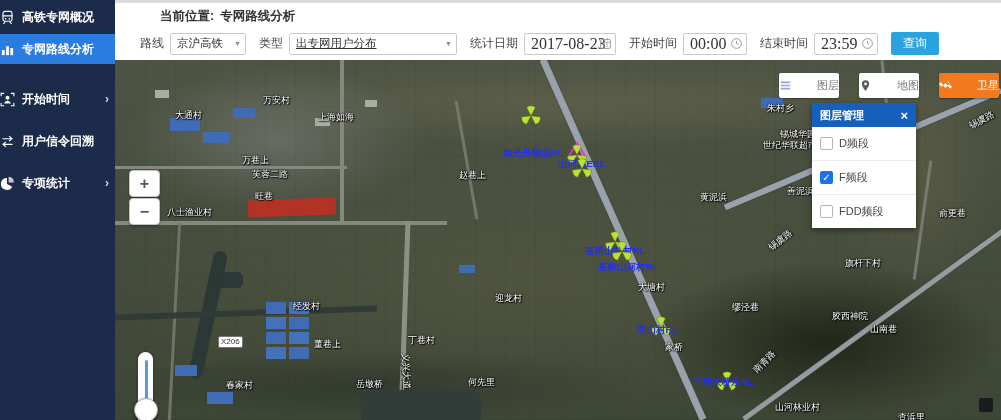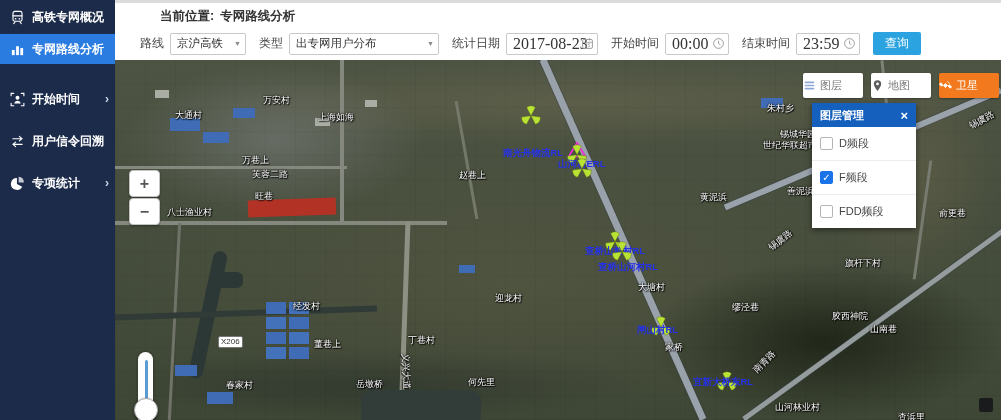--- a/index.html
+++ b/index.html
@@ -1,21 +1,21 @@
 <!DOCTYPE html>
 <html style="--sidebar-bg: #1c2b4a; --sidebar-active: #2b7ce0; --accent: #2aa3e0; --panel-header: #1660bd; --satellite-orange: #f2791d; --marker-green: #b8e332; --mlabel-blue: #2531e8; --highlight-pink: #f22bd6; --checked: #1a73e8;"><head>
 <meta charset="utf-8">
 <style>
   html,body{margin:0;padding:0;}
   body{width:1001px;height:420px;position:relative;overflow:hidden;
        font-family:"Liberation Sans","DejaVu Sans",sans-serif;background:#fff;}
   
   .sidebar{position:absolute;left:0;top:0;width:115px;height:420px;background:var(--sidebar-bg);z-index:10;}
   .sidebar ul{list-style:none;margin:0;padding:4px 0 0 0;}
-  .sidebar li{height:26px;display:flex;align-items:center;padding:0 6px 0 10px;
+  .sidebar li{height:26px;display:flex;align-items:center;padding:0 6px 0 0;
               color:#fff;font-size:12px;font-weight:bold;cursor:pointer;position:relative;}
   .sidebar li .ic{width:15px;height:15px;margin-right:7px;flex:0 0 15px;display:inline-block;}
   .sidebar li .ic svg{width:15px;height:15px;display:block;}
   .sidebar li.active{background:var(--sidebar-active);height:30px;margin-top:4px;}
   .sidebar li.g1{margin-top:22px;}
   .sidebar li.g2{margin-top:16px;}
   .sidebar li .chev{margin-left:auto;font-size:12px;color:#cfd8ea;font-weight:bold;}
   
   .content{position:absolute;left:115px;right:0;top:0;bottom:0;background:#fff;border-top:3px solid #dcdcdc;}
   .crumb-bar{height:25px;line-height:26px;padding-left:25px;font-size:12.5px;font-weight:bold;color:#333;}
@@ -26,21 +26,21 @@
        display:flex;align-items:center;font-size:11.5px;color:#333;margin-right:13px;box-sizing:border-box;}
   .sel{padding:0 16px 0 6px;cursor:pointer;}
   .sel .caret{position:absolute;right:4px;font-size:7px;color:#888;}
   .ctl input{border:none;outline:none;font-size:16px;color:#333;width:100%;height:100%;
              padding:0 4px 0 6px;font-family:Liberation Serif, serif;background:transparent;}
   .ctl .tail-ic{position:absolute;right:3px;width:13px;height:13px;pointer-events:none;}
   .ctl .tail-ic svg{width:13px;height:13px;display:block;}
   .ctl.w-date{width:92px;}
   .ctl.w-time{width:64px;}
   .ctl.w-route{width:76px;}
-  .ctl.w-type{width:150px;}
+  .ctl.w-type{width:168px;text-decoration:underline;}
   .btn-query{height:23px;width:48px;background:var(--accent);color:#fff;border:none;border-radius:2px;
              font-size:12px;cursor:pointer;font-family:inherit;}
   
   .map{position:absolute;left:0;right:0;top:57px;bottom:0;overflow:hidden;background:#49513f;cursor:default;}
   .map-base{position:absolute;inset:0;
     background-image:
       radial-gradient(closest-side at 18% 22%, rgba(125,130,128,.55), transparent 95%),
       radial-gradient(closest-side at 52% 12%, rgba(118,112,84,.40), transparent),
       radial-gradient(closest-side at 80% 78%, rgba(18,24,12,.70), transparent),
       radial-gradient(closest-side at 46% 62%, rgba(100,100,72,.35), transparent),
@@ -74,22 +74,22 @@
             font-size:16px;font-weight:bold;color:#555;line-height:25px;text-align:center;cursor:pointer;
             box-sizing:border-box;box-shadow:0 1px 2px rgba(0,0,0,.35);}
   .zoom-btn.minus{margin-top:1px;}
   .zoom-slider{position:absolute;left:18px;top:292px;z-index:5;width:28px;height:140px;}
   .zoom-slider .track{position:absolute;left:5px;top:0;width:15px;height:140px;background:#fdfdfd;
                       border-radius:8px;box-shadow:0 0 3px rgba(0,0,0,.4);}
   .zoom-slider .fill{position:absolute;left:11.5px;top:8px;width:3px;height:124px;background:#5b9bd5;border-radius:2px;}
   .zoom-slider .handle{position:absolute;left:1px;top:46px;width:22px;height:22px;background:#fff;
                        border:1px solid #aaa;border-radius:50%;box-shadow:0 1px 3px rgba(0,0,0,.5);cursor:pointer;}
   .view-btns{position:absolute;right:2px;top:13px;z-index:5;display:flex;}
-  .view-btn{width:60px;height:25px;margin-left:8px;background:#fff;color:#777;font-size:11px;
-            display:flex;align-items:center;justify-content:flex-start;cursor:pointer;border-radius:2px;
+  .view-btn{width:60px;height:25px;margin-left:20px;background:#fff;color:#777;font-size:11px;
+            display:flex;align-items:center;justify-content:space-between;cursor:pointer;border-radius:2px;
             box-shadow:0 1px 2px rgba(0,0,0,.35);}
   .view-btn .ic{width:13px;height:13px;margin-right:4px;}
   .view-btn .ic svg{width:13px;height:13px;display:block;}
   .view-btn.active{background:var(--satellite-orange);color:#fff;}
   
   .layer-panel{position:absolute;left:697px;top:43px;width:104px;z-index:6;box-shadow:0 2px 6px rgba(0,0,0,.45);}
   .layer-panel .hd{height:24px;background:var(--panel-header);color:#fff;display:flex;align-items:center;
                    padding:0 8px;font-size:11px;font-weight:bold;}
   .layer-panel .hd .close{margin-left:auto;cursor:pointer;font-size:13px;font-weight:bold;line-height:1;}
   .layer-panel .bd{background:#fff;}

